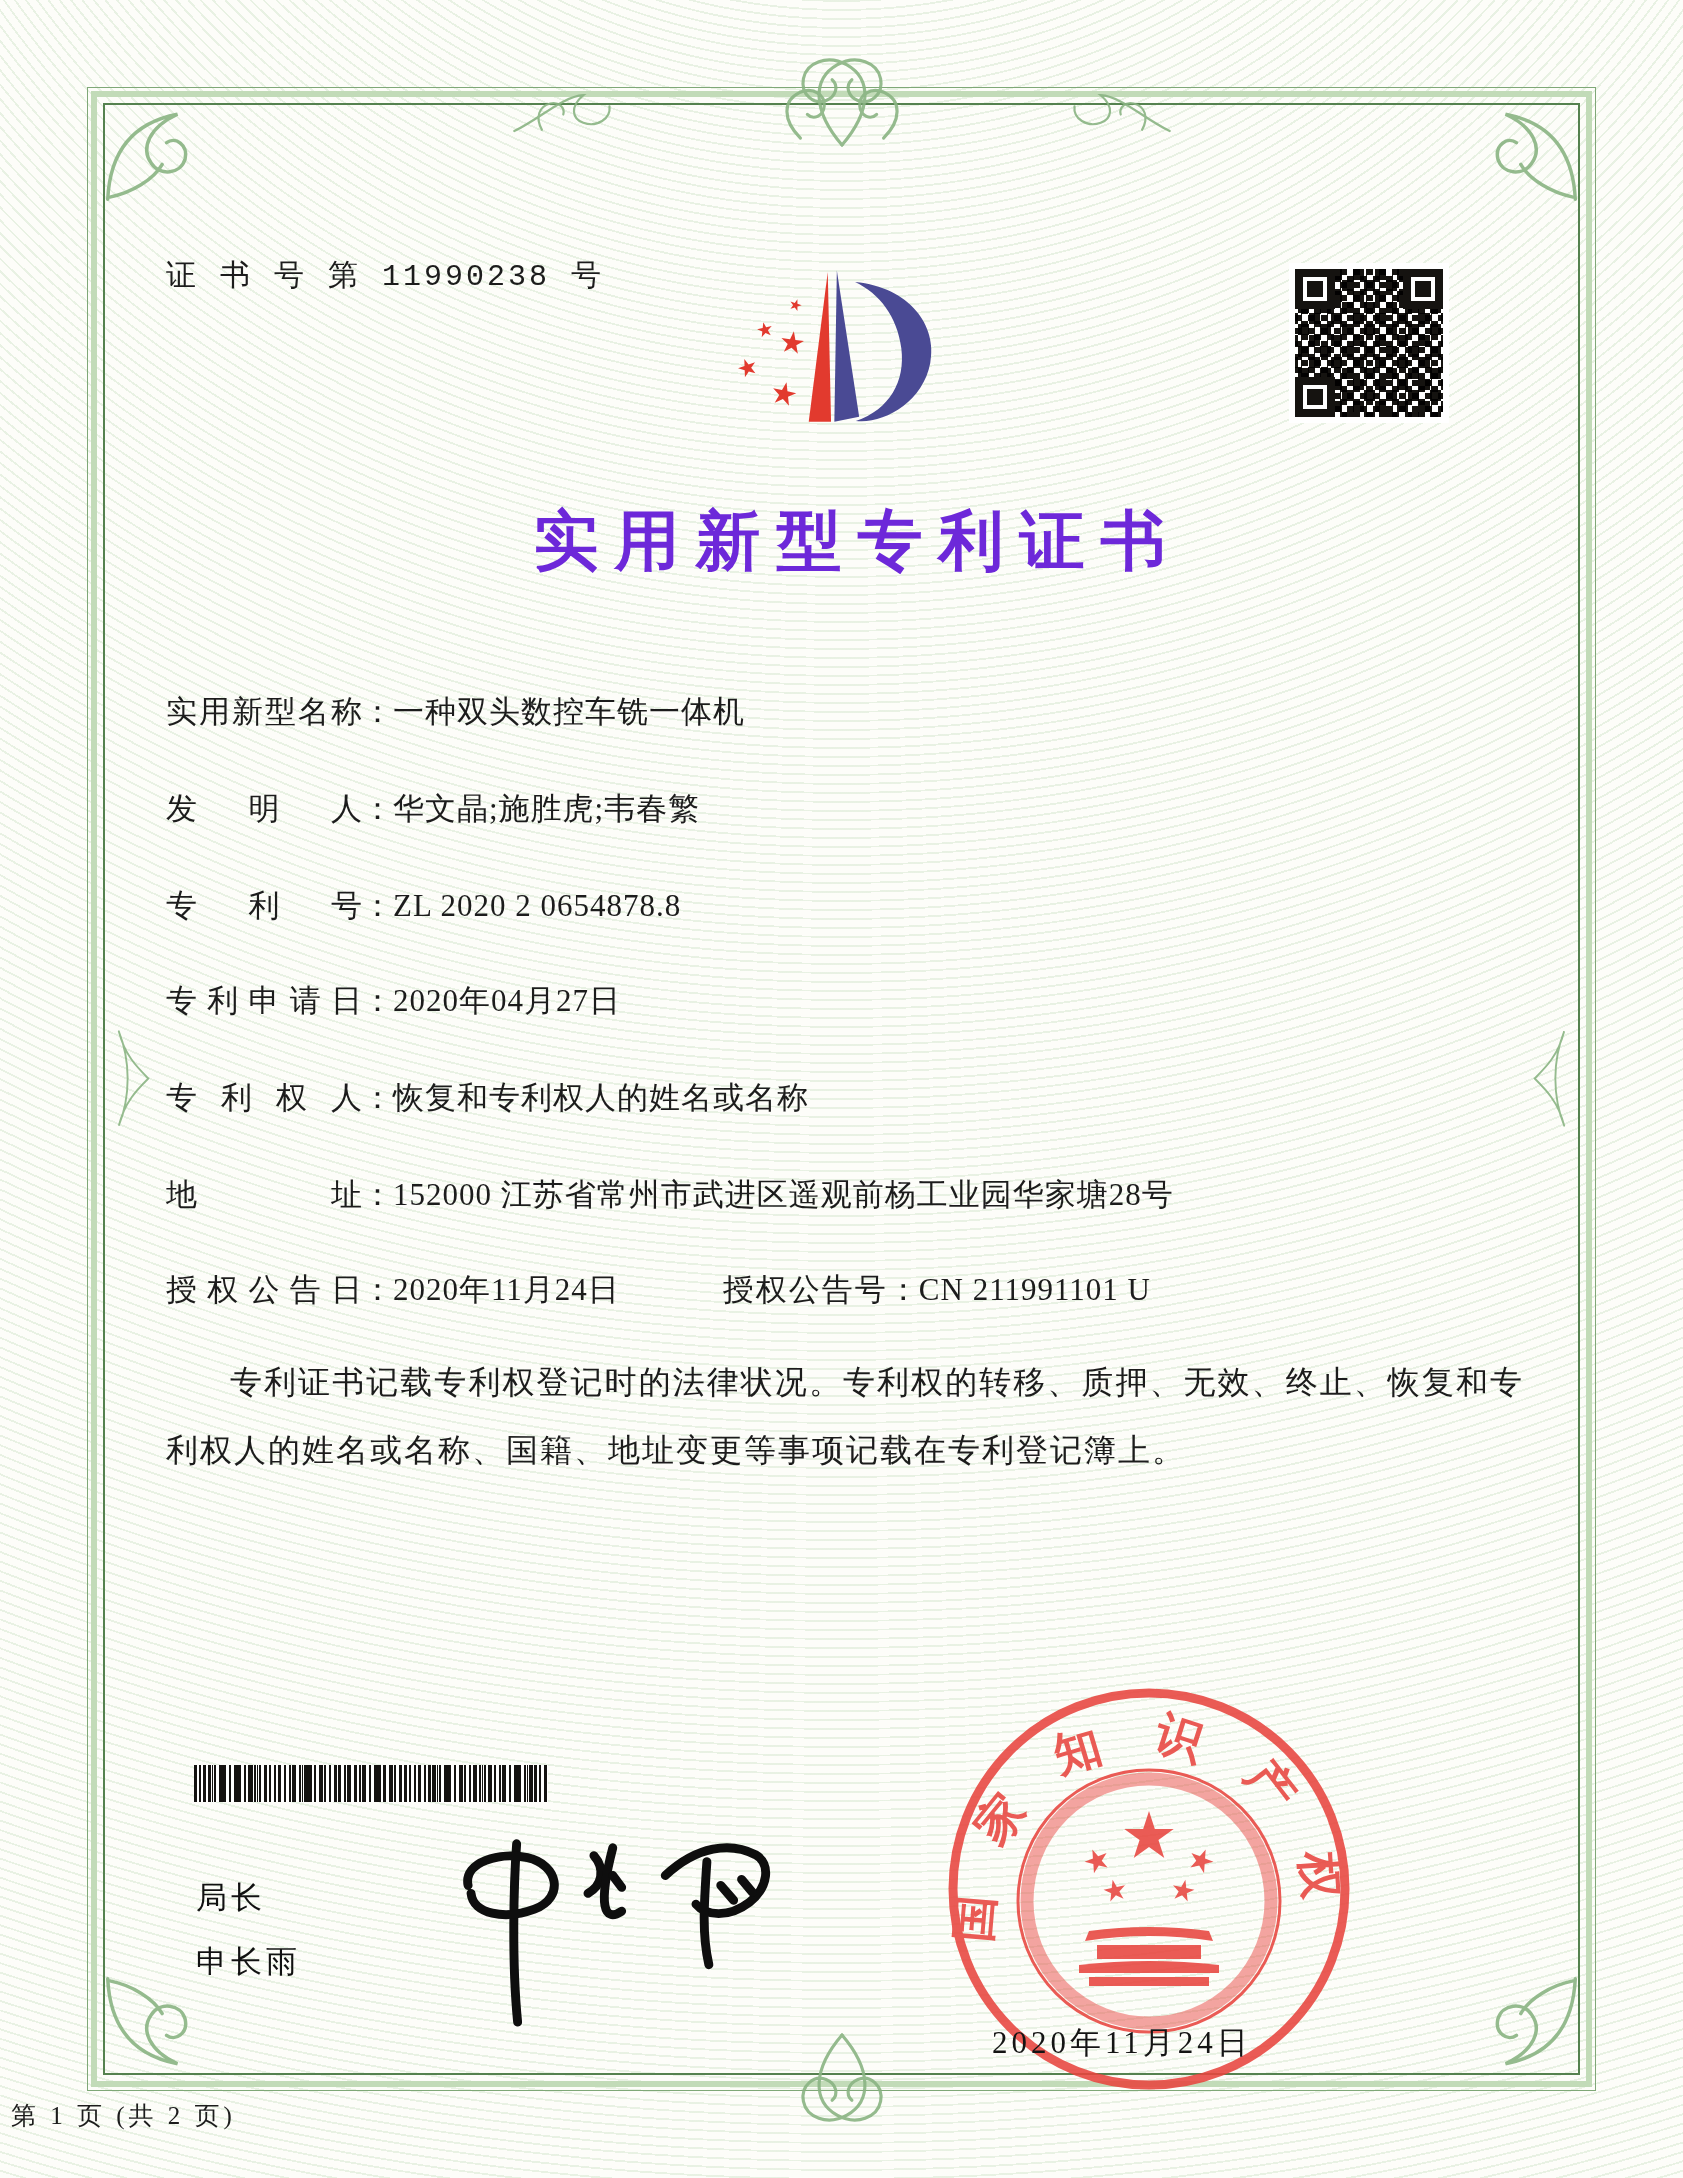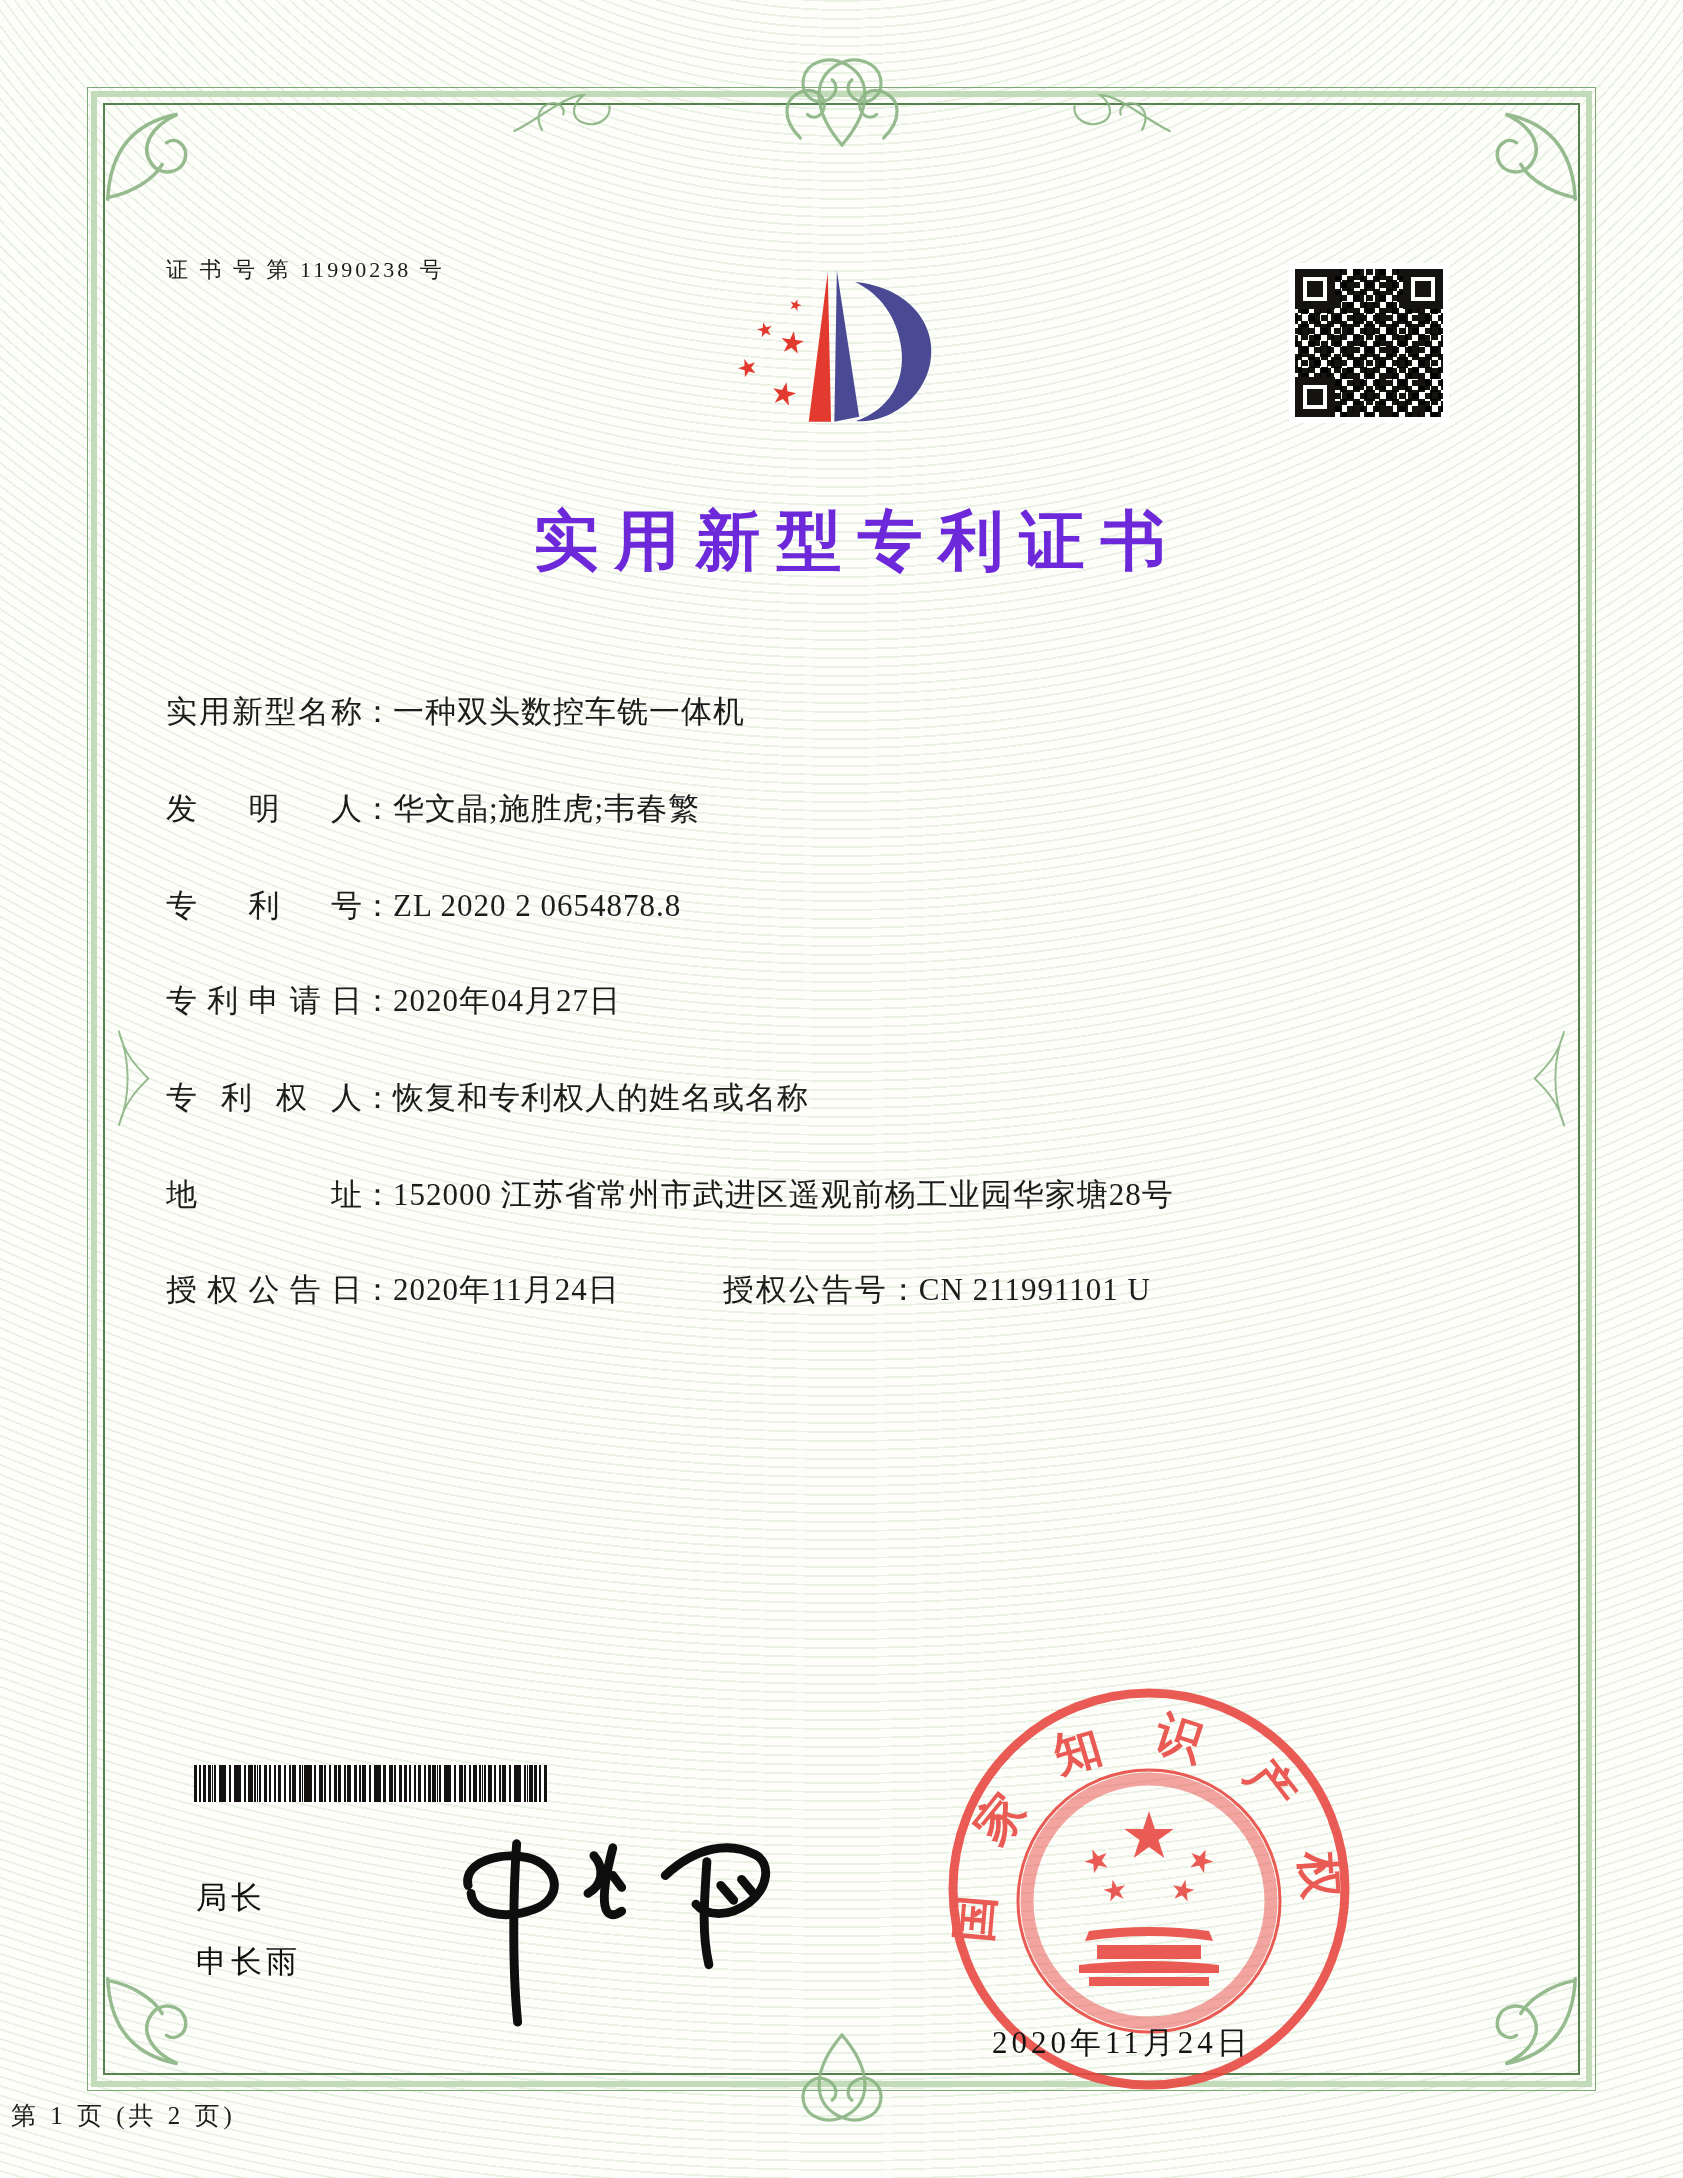--- a/index.html
+++ b/index.html
@@ -16,21 +16,21 @@
       repeating-radial-gradient(1386px circle at 50% -594px,
         rgba(150,195,140,.20) 0 1.8px, rgba(255,255,255,0) 1.8px 9px);
   }
   
   .frame-hair{position:absolute;inset:87px;border:1px solid #7fa877;}
   .frame-band{position:absolute;inset:91px;border:6px solid #c2dbb8;}
   .frame-line{position:absolute;inset:103px;border:2px solid #55824f;}
   .orn{position:absolute;pointer-events:none;opacity:.9;}
   .orn path{fill:none;stroke:#8ab483;stroke-width:3.2;stroke-linecap:round;}
   
-  .cert-no{position:absolute;left:166px;top:255px;font-size:22px;letter-spacing:3px;}
+  .cert-no{position:absolute;left:166px;top:255px;font-size:30px;letter-spacing:3px;font-family:Liberation Mono, monospace;}
   .logo{position:absolute;left:693px;top:230px;}
   .qr{position:absolute;left:1289px;top:263px;width:160px;height:160px;background:#fff;}
   .qr .mods{
     position:absolute;inset:6px;
     background:
       repeating-conic-gradient(#151310 0 25%, rgba(255,255,255,0) 0 50%),
       repeating-conic-gradient(#151310 0 25%, #fff 0 50%);
     background-size:22px 22px,13px 13px;
     background-position:3px 0,0 0;
     background-blend-mode:multiply;
@@ -167,20 +167,21 @@
   </div>
   <div class="frow" style="top:483px;">
     <span class="flabel">地址</span><span class="colon">：</span><span class="fvalue">152000 江苏省常州市武进区遥观前杨工业园华家塘28号</span>
   </div>
   <div class="frow" style="top:578px;">
     <span class="flabel">授权公告日</span><span class="colon">：</span><span class="fvalue">2020年11月24日</span><span class="pair2"><span class="flabel">授权公告号</span><span class="colon">：</span><span class="fvalue">CN 211991101 U</span></span>
   </div>
 </div>
 
 <div class="paras">
+  <p>专利证书记载专利权登记时的法律状况。专利权的转移、质押、无效、终止、恢复和专利权人的姓名或名称、国籍、地址变更等事项记载在专利登记簿上。</p>
 </div>
 
 <div class="barcode"></div>
 
 <div class="commissioner">
   <div>局长</div>
   <div>申长雨</div>
 </div>
 
 <svg class="sig" width="436" height="233" viewBox="0 0 440 235">

